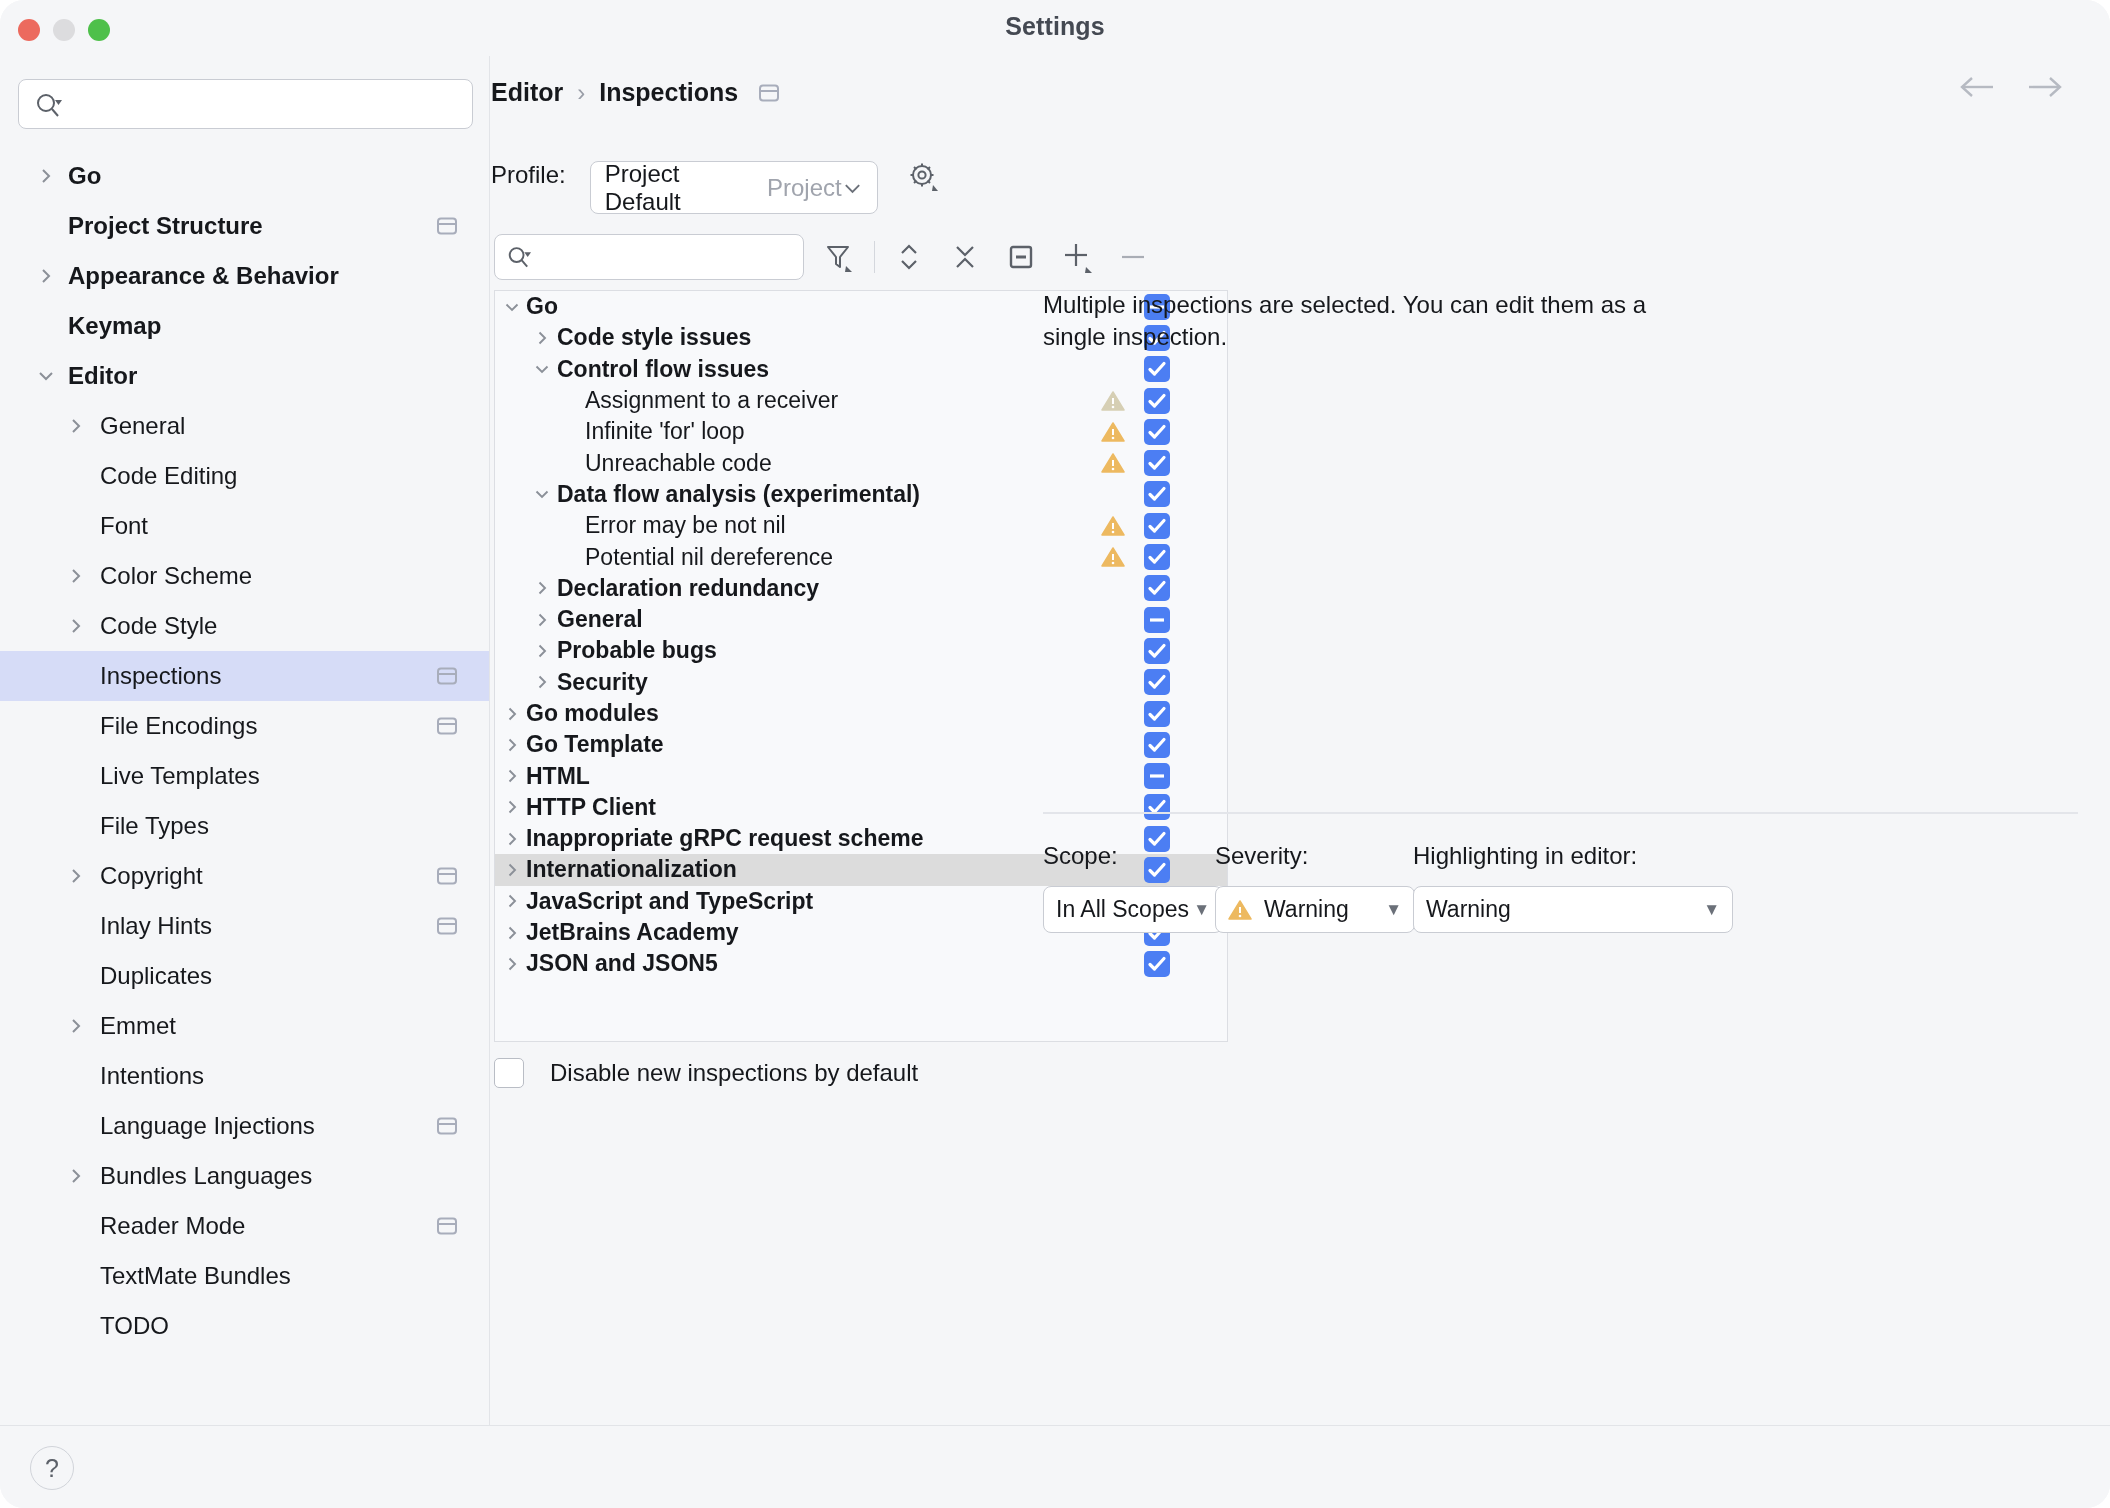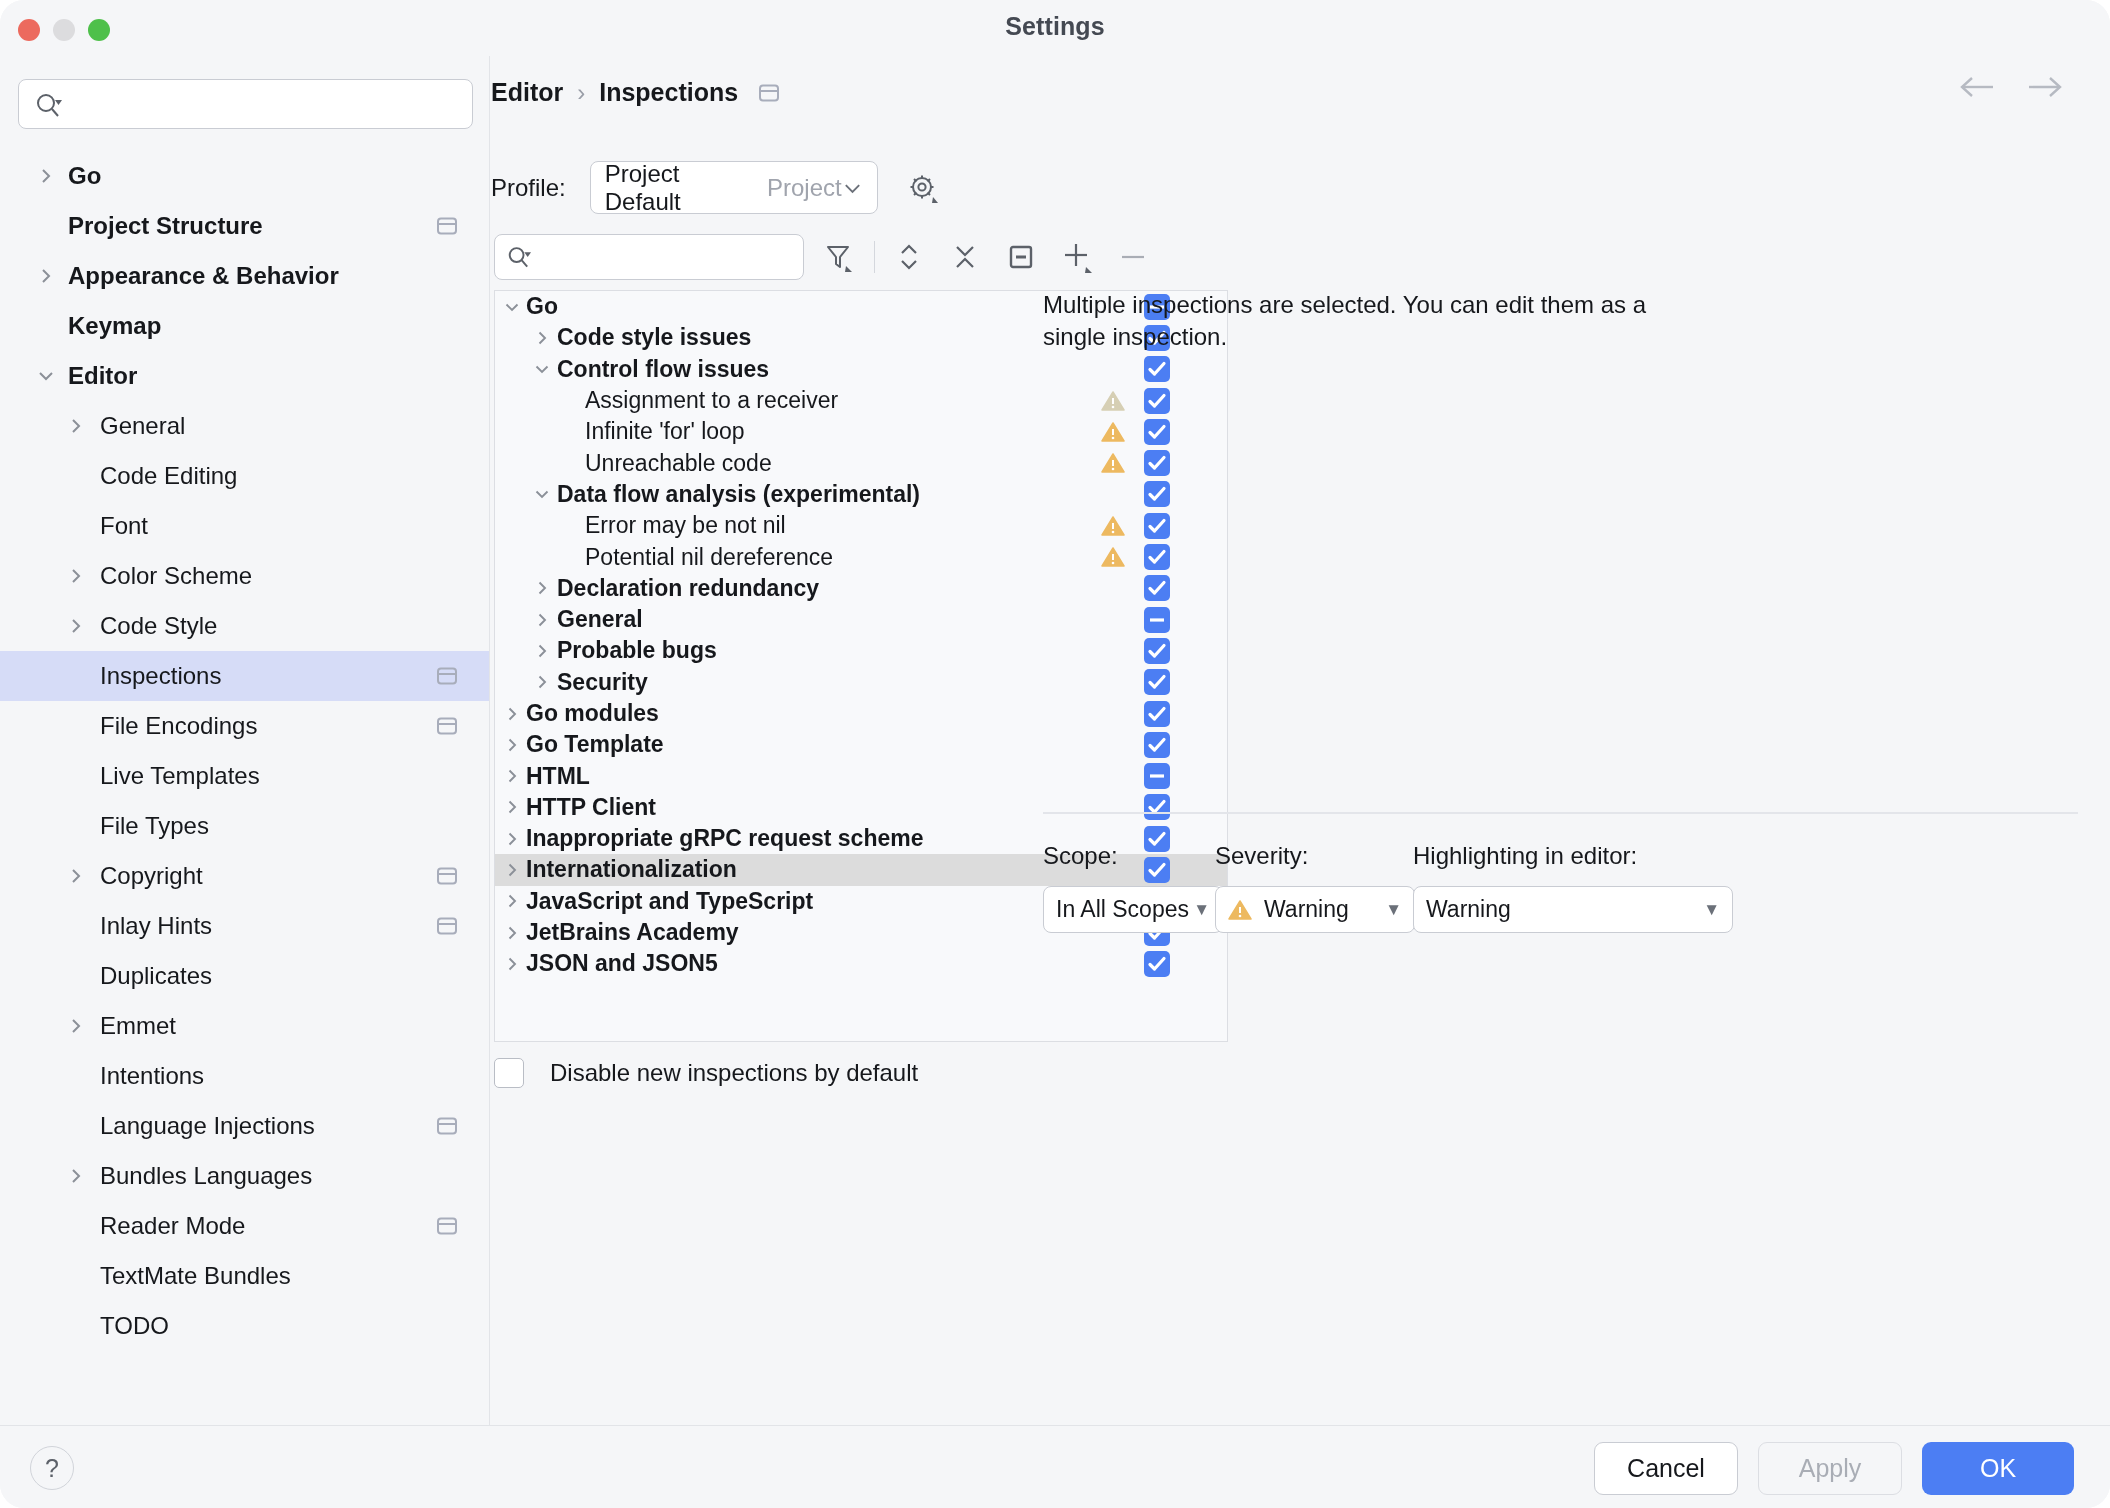--- a/index.html
+++ b/index.html
@@ -81,21 +81,21 @@
   #bc-page-icon { width: 22px; height: 20px; margin-left: 6px; }
   #nav-arrows {
     position: absolute; right: 46px; top: 18px;
     display: flex; gap: 26px; color: #b6bac2;
   }
   #nav-arrows svg { display: block; }
 
   
   #profile-row {
     position: absolute; left: 0px; top: 105px;
-    display: flex; align-items: center;
+    display: flex; 
   }
   #profile-label { font-size: 24px; color: #16181c; }
   #profile-combo {
     margin-left: 24px;
     width: 288px; height: 53px;
     background: #ffffff; border: 1px solid #c9ccd3; border-radius: 8px;
     display: flex; align-items: center; padding: 0 14px;
   }
   #profile-name { font-size: 24px; color: #16181c; }
   #profile-sub { font-size: 24px; color: #a0a4ad; margin-left: 12px; }
@@ -748,19 +748,14 @@
         <div class="combo" id="combo-highlight">
           <span>Warning</span>
           <span class="caret">▼</span>
         </div>
       </div>
     </div>
   </div>
 
   <div id="footer">
     <div id="help-btn">?</div>
-    <div id="footer-buttons">
-      <div class="fbtn" id="btn-cancel">Cancel</div>
-      <div class="fbtn" id="btn-apply">Apply</div>
-      <div class="fbtn" id="btn-ok">OK</div>
-    </div>
   </div>
 </div>
 
 </body></html>

